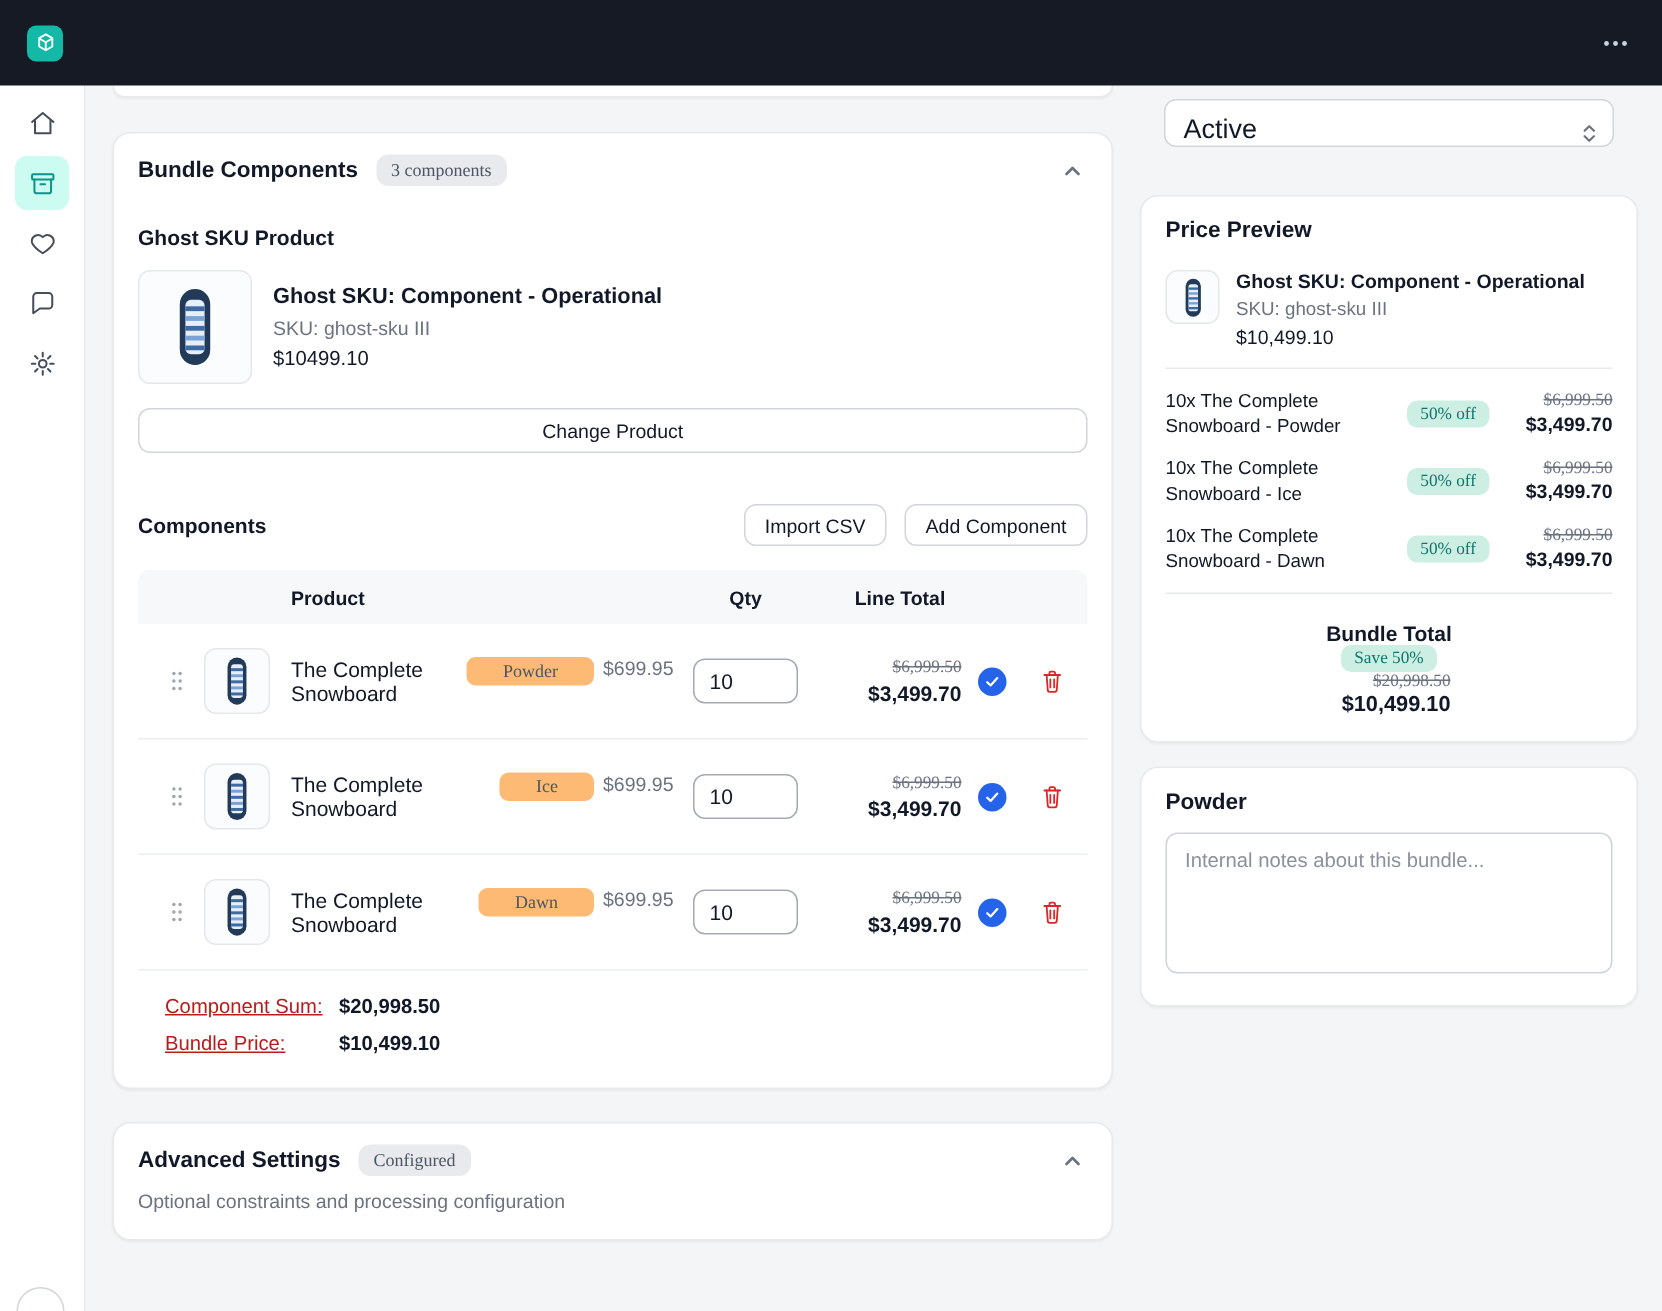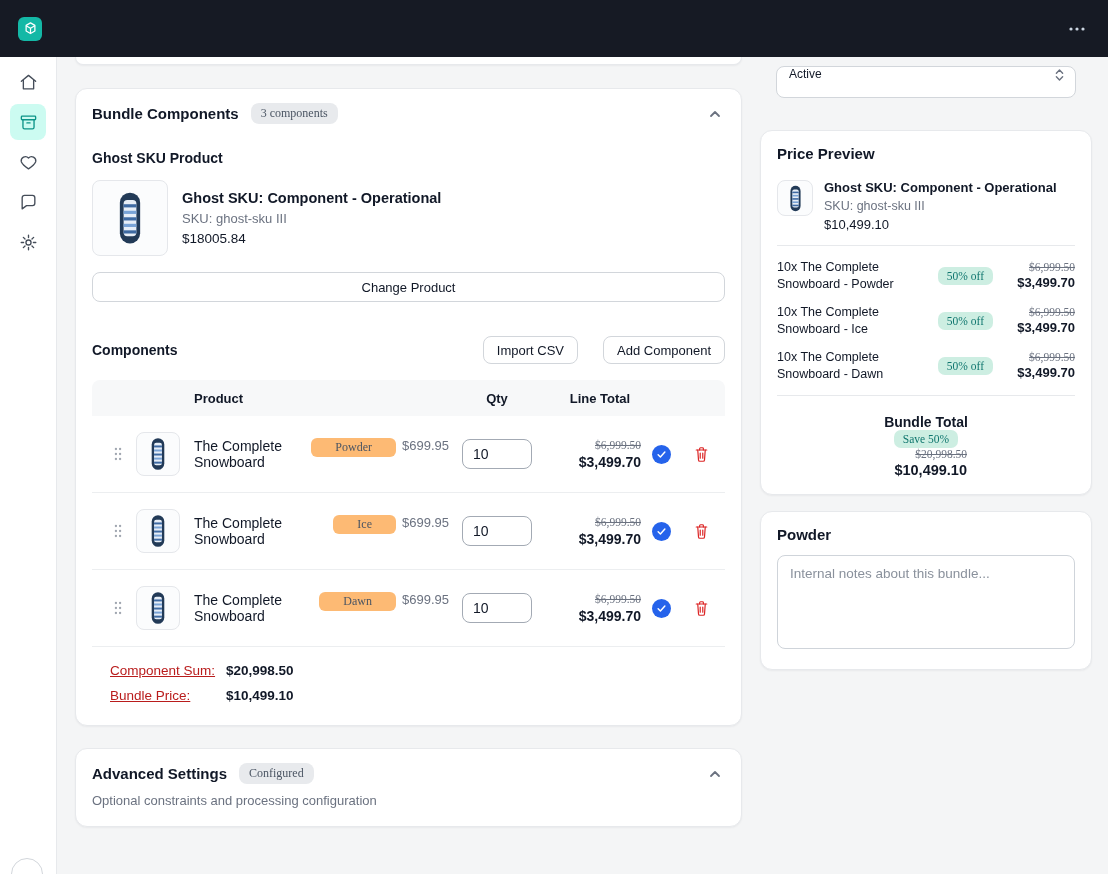--- a/index.html
+++ b/index.html
@@ -63,21 +63,21 @@
   .media-text { display:flex; flex-direction:column; justify-content:center; gap:5px; }
   .media-title { font-weight:700; font-size:14.5px; }
   .media-sku { color:#6b7280; font-size:13px; }
   .media-price { font-size:13.5px; }
 
   .wide-btn { width:100%; height:30px; border:1px solid #d2d6db; background:#fff; border-radius:8px;
     font-size:13px; font-weight:500; color:#111827; cursor:pointer; margin-bottom:34px; font-family:inherit; }
 
   .components-head { display:flex; align-items:center; justify-content:space-between; margin-bottom:16px; }
   .components-head h3 { font-size:14px; font-weight:700; margin:0; }
-  .head-actions { display:flex; gap:25px; }
+  .head-actions { display:flex; gap:12px; }
   .sm-btn { height:28px; padding:0 13px; border:1px solid #d2d6db; background:#fff; border-radius:8px;
     font-size:13px; color:#111827; cursor:pointer; font-family:inherit; }
 
   
   .t-head { display:flex; align-items:center; height:36px; background:#f7f8f9; border-radius:8px 8px 0 0;
     font-size:13px; font-weight:700; padding-left:8px; }
   .t-head .sp-a { width:94px; flex:none; }
   .th-product { flex:1; }
   .th-qty { width:96px; flex:none; text-align:center; }
   .th-total { width:110px; flex:none; text-align:center; }
@@ -105,21 +105,21 @@
   .sum-label { color:#b91c1c; width:116px; flex:none;text-decoration:underline; }
   .sum-val { font-weight:700; }
   .badge.green { background:#d7f1e3; color:#157347; font-size:12.5px; padding:6px 12px; border-radius:8px; }
 
   
   .advanced-card { margin-top:22px; padding:14px 16px 18px; }
   .adv-sub { color:#6b7280; font-size:13px; margin-top:9px; }
 
   
   .select { margin:0 16px; height:32px; background:#fff; border:1px solid #d2d6db; border-radius:8px;
-    display:flex; align-items:flex-start; justify-content:space-between; padding:0 9px 0 12px; font-size:12px; cursor:pointer; }
+    display:flex; align-items:flex-end; justify-content:space-between; padding:0 9px 0 12px; font-size:18px; cursor:pointer; }
   .preview-card { margin-top:32px; padding:14px 16px 16px; }
   .panel-title { font-size:15px; font-weight:700; margin:0 0 18px; }
   .pp-product { display:flex; gap:11px; }
   .pp-ptext { display:flex; flex-direction:column; gap:4px; }
   .pp-ptitle { font-weight:700; font-size:13px; }
   .pp-psku { color:#6b7280; font-size:12.5px; }
   .pp-pprice { font-size:13px; }
   .divider { height:1px; background:#e7e9ec; margin:13px 0; }
   .pp-item { display:flex; align-items:center; margin-bottom:12px; }
   .pp-item:last-child { margin-bottom:0; }
@@ -219,21 +219,21 @@
             <rect x="15.6" y="10.5" width="8.8" height="2.2" fill="#3e6aa3"></rect>
             <rect x="15.6" y="15" width="8.8" height="2.2" fill="#79a3d6"></rect>
             <rect x="15.6" y="19.5" width="8.8" height="2.2" fill="#3e6aa3"></rect>
             <rect x="15.6" y="24" width="8.8" height="2.2" fill="#79a3d6"></rect>
             <rect x="15.6" y="28.5" width="8.8" height="2.2" fill="#3e6aa3"></rect>
           </svg>
       </span>
       <div class="media-text">
         <span class="media-title">Ghost SKU: Component - Operational</span>
         <span class="media-sku">SKU: ghost-sku III</span>
-        <span class="media-price">$18005.84</span>
+        <span class="media-price">$10499.10</span>
       </div>
     </div>
 
     <button class="wide-btn">Change Product</button>
 
     <div class="components-head">
       <h3>Components</h3>
       <div class="head-actions">
         <button class="sm-btn">Import CSV</button>
         <button class="sm-btn">Add Component</button>

